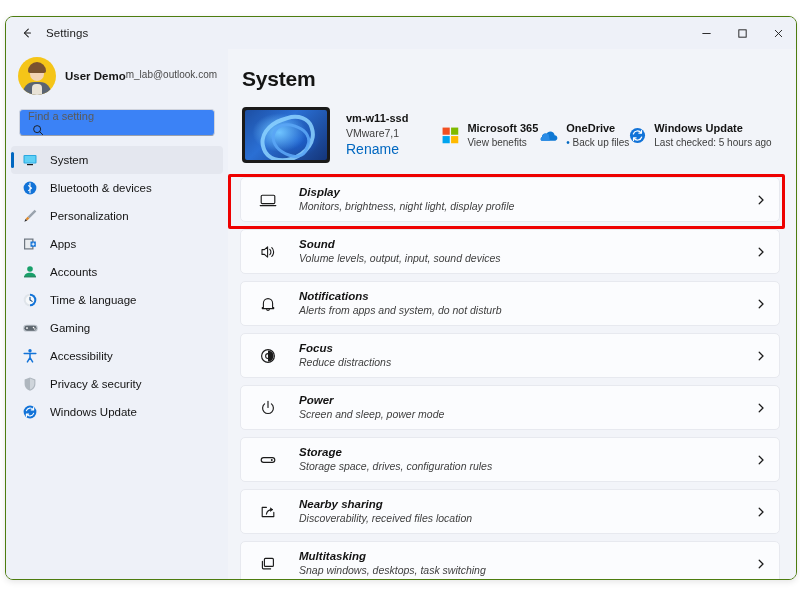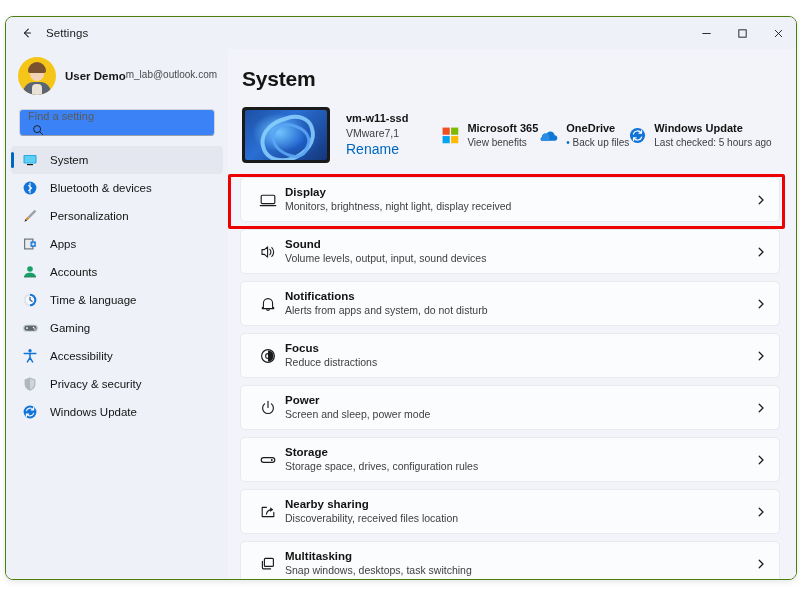--- a/index.html
+++ b/index.html
@@ -287,25 +287,26 @@
   }
   .row-ico {
     width: 26px;
     flex: 0 0 26px;
     display: flex;
     align-items: center;
     justify-content: center;
     color: #1b1b1b;
   }
   .row-text {
-    margin-left: 4px;
+    margin-left: 18px;
     display: flex;
     flex-direction: column;
     line-height: 1.3;
     flex: 1;
+    font-style: italic;
   }
   .row-title { font-size: 11.5px; font-weight: bold; color: #131313; }
   .row-sub { font-size: 10.5px; color: #404040; }
   .row-chev { color: #1b1b1b; flex: 0 0 auto; display:flex; }
 
   
   .highlight {
     position: absolute;
     left: 228px;
     top: 174px;
@@ -562,21 +563,21 @@
 
         <div class="row">
           <span class="row-ico">
             <svg width="18" height="18" viewBox="0 0 18 18" fill="none">
               <rect x="2.2" y="4.2" width="13.6" height="8.4" rx="1.1" stroke="#1b1b1b" stroke-width="1.15"></rect>
               <path d="M1.2 14.6h15.6" stroke="#1b1b1b" stroke-width="1.15" stroke-linecap="round"></path>
             </svg>
           </span>
           <span class="row-text">
             <span class="row-title">Display</span>
-            <span class="row-sub">Monitors, brightness, night light, display received</span>
+            <span class="row-sub">Monitors, brightness, night light, display profile</span>
           </span>
           <span class="row-chev">
             <svg width="12" height="12" viewBox="0 0 12 12">
                 <path d="M4.2 2.2L8 6l-3.8 3.8" stroke="#1b1b1b" stroke-width="1.25" fill="none" stroke-linecap="round" stroke-linejoin="round"></path>
               </svg>
           </span>
         </div>
 
         <div class="row">
           <span class="row-ico">

